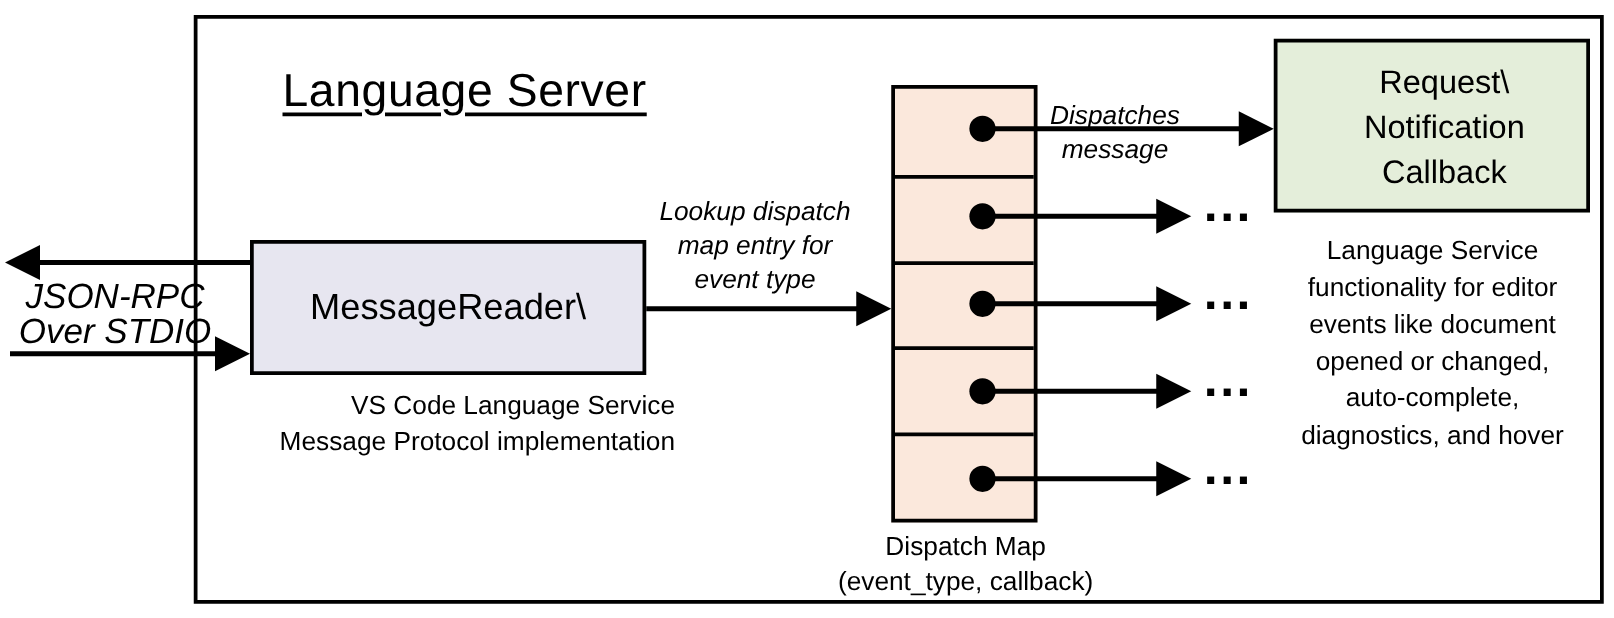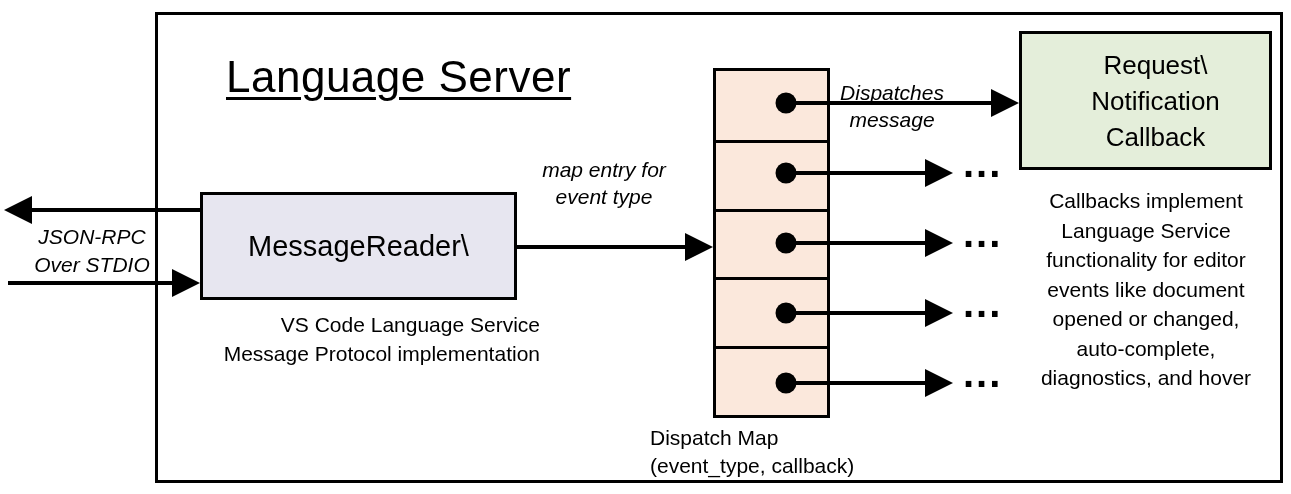--- a/index.html
+++ b/index.html
@@ -18,21 +18,21 @@
   }
   .abs { position: absolute; }
   #outer-box {
     left: 155px; top: 12px;
     width: 1128px; height: 471px;
     border: 3px solid #000;
     box-sizing: border-box;
   }
   #diagram-title {
     left: 226px; top: 52px;
-    font-size: 44px;
+    font-size: 37px;
     letter-spacing: 0.5px;
     text-decoration: underline;
     text-decoration-thickness: 3px;
     text-underline-offset: 5px;
     white-space: nowrap;
   }
   #message-rw-box {
     left: 200px; top: 192px;
     width: 317px; height: 108px;
     border: 3px solid #000;
@@ -46,21 +46,21 @@
     left: 178px; top: 310px;
     width: 362px;
     text-align: right;
     font-size: 21px; line-height: 29px;
   }
   #stdio-label {
     left: 12px; top: 223px;
     width: 160px;
     text-align: center;
     font-style: italic;
-    font-size: 21px; line-height: 28px;
+    font-size: 28px; line-height: 28px;
   }
   #lookup-label {
     left: 508px; top: 156px;
     width: 192px;
     text-align: center;
     font-style: italic;
     font-size: 21px; line-height: 27px;
   }
   #dispatches-label {
     left: 818px; top: 44px;
@@ -75,21 +75,21 @@
     border: 3px solid #000;
     box-sizing: border-box;
     display: grid;
     grid-template-rows: repeat(5, 1fr);
   }
   .dispatch-cell { box-sizing: border-box; }
   .dispatch-cell + .dispatch-cell { border-top: 3px solid #000; }
   #dispatch-label {
     left: 650px; top: 424px;
     width: 245px;
-    text-align: left;
+    text-align: center;
     font-size: 21px; line-height: 28px;
   }
   #callback-box {
     left: 1019px; top: 31px;
     width: 253px; height: 139px;
     border: 3px solid #000;
     box-sizing: border-box;
     display: flex; flex-direction: column;
     align-items: center; justify-content: center;
     font-size: 26px; line-height: 36px;
@@ -133,20 +133,21 @@
 
   <div class="abs" id="message-rw-box" style="background-color: rgb(231, 230, 240);">
     <div>MessageReader\</div>
   </div>
   <div class="abs" id="message-rw-caption">
     <div>VS Code Language Service</div>
     <div>Message Protocol implementation</div>
   </div>
 
   <div class="abs" id="lookup-label">
+    <div>Lookup dispatch</div>
     <div>map entry for</div>
     <div>event type</div>
   </div>
 
   <div class="abs" id="dispatch-col" style="background-color: rgb(251, 232, 220);">
     <div class="dispatch-cell"></div>
     <div class="dispatch-cell"></div>
     <div class="dispatch-cell"></div>
     <div class="dispatch-cell"></div>
     <div class="dispatch-cell"></div>
@@ -161,21 +162,20 @@
     <div>message</div>
   </div>
 
   <div class="abs" id="callback-box" style="background-color: rgb(228, 238, 218);">
     <div>Request\</div>
     <div>Notification</div>
     <div>Callback</div>
   </div>
 
   <div class="abs" id="callback-note">
-    <div>Callbacks implement</div>
     <div>Language Service</div>
     <div>functionality for editor</div>
     <div>events like document</div>
     <div>opened or changed,</div>
     <div>auto-complete,</div>
     <div>diagnostics, and hover</div>
   </div>
 
   <svg class="abs" id="wire-layer" viewBox="0 0 1291 494" xmlns="http://www.w3.org/2000/svg">
 

